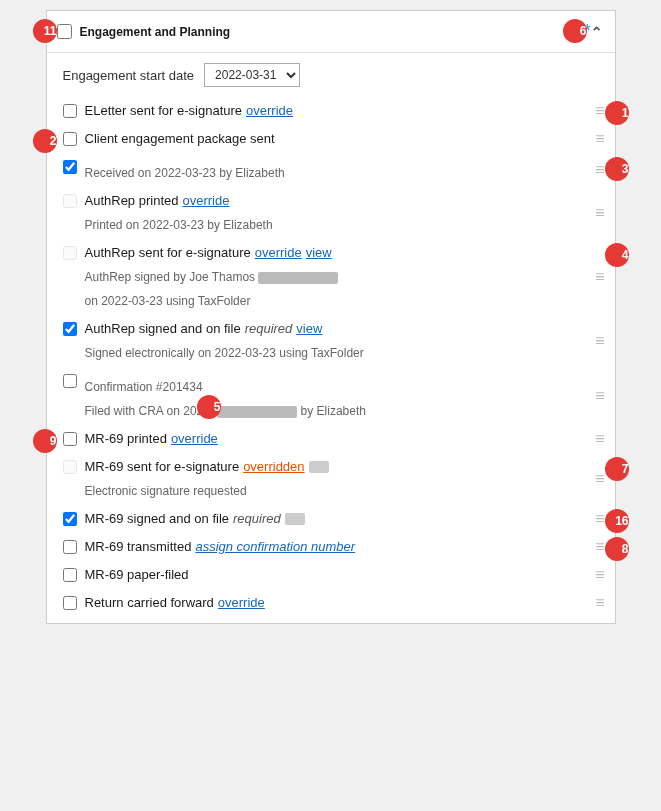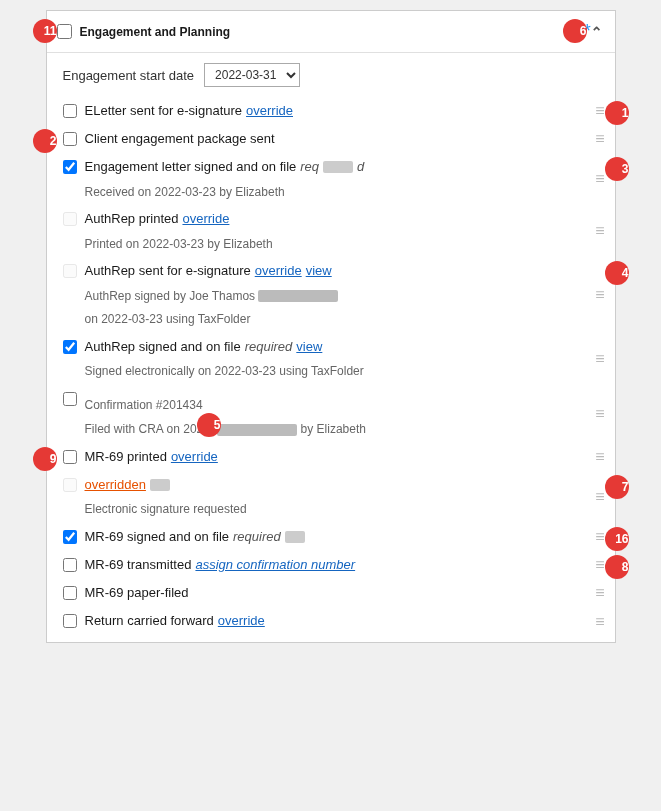--- a/index.html
+++ b/index.html
@@ -208,26 +208,20 @@
           <span class="item-label">Client engagement package sent</span>
         </div>
       </div>
       <span class="drag-handle">≡</span>
     </div>
 
     <div class="item-row" style="position:relative;">
       <span class="badge" style="position:absolute; right:-14px; top:4px;">3</span>
       <input type="checkbox" class="item-checkbox" checked="" style="">
       <div class="item-content">
-        <div class="item-main">
-          <span class="item-label">Engagement letter signed and on file</span>
-          <span class="item-label italic"> req</span>
-          <span style="display:inline-block;background:#ccc;width:30px;height:12px;border-radius:2px;vertical-align:middle;"></span>
-          <span class="item-label italic">d</span>
-        </div>
         <div class="item-sub">Received on 2022-03-23 by Elizabeth</div>
       </div>
       <span class="drag-handle">≡</span>
     </div>
 
     <div class="item-row">
       <input type="checkbox" class="item-checkbox disabled-check" disabled="" style="">
       <div class="item-content">
         <div class="item-main">
           <span class="item-label">AuthRep printed</span>
@@ -293,20 +287,21 @@
         </div>
       </div>
       <span class="drag-handle">≡</span>
     </div>
 
     <div class="item-row" style="position:relative;">
       <span class="badge" style="position:absolute; right:-14px; top:4px;">7</span>
       <input type="checkbox" class="item-checkbox disabled-check" disabled="" style="">
       <div class="item-content">
         <div class="item-main">
+          <span class="item-label">MR-69 sent for e-signature</span>
           <span class="item-link orange">overridden</span>
           <span style="display:inline-block;background:#ccc;width:20px;height:12px;border-radius:2px;vertical-align:middle;"></span>
         </div>
         <div class="item-sub">Electronic signature requested</div>
       </div>
       <span class="drag-handle">≡</span>
     </div>
 
     <div class="item-row" style="position:relative;">
       <span class="badge" style="position:absolute; right:-14px; top:4px;">16</span>

